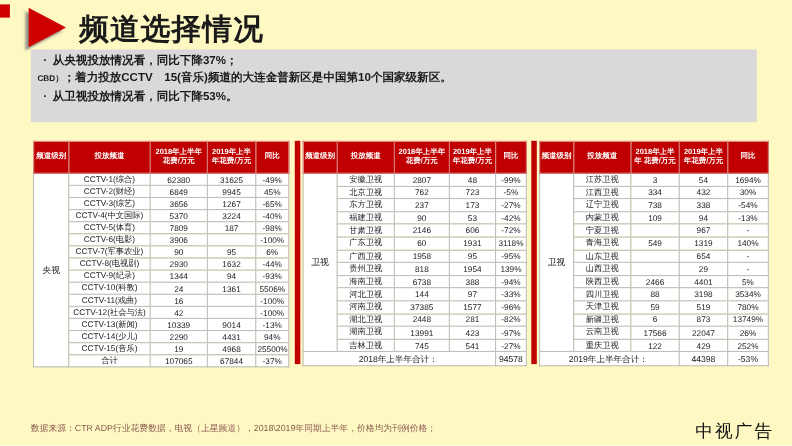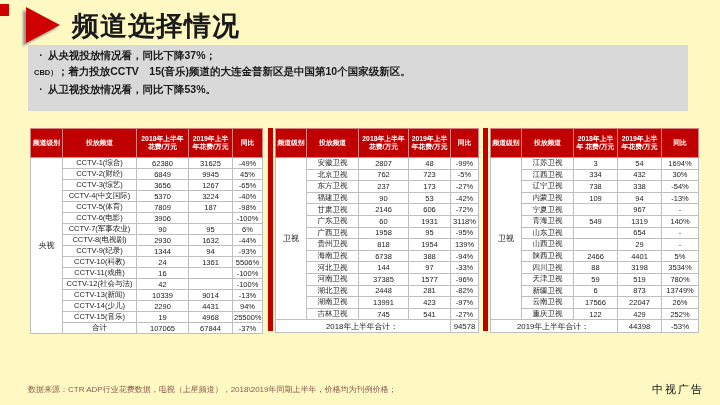--- a/index.html
+++ b/index.html
@@ -37,21 +37,21 @@
     padding:0 1px; overflow:hidden; white-space:nowrap; background:#fff; }
   .t1 tbody td { height:11px; }
   .t2 tbody td, .t3 tbody td { height:11.6px; }
   td.group { font-size:8px; }
   tr.summary td { height:13px; font-size:7.8px; }
   tr.summary td.sum-label { text-align:center; padding-right:3px; }
   .t1 tbody tr:last-child td { font-weight:normal;margin-top:30px; }
 
   
   .source { position:absolute; left:28px; top:384px; font-size:8px; color:#8B5A51; }
-  .brand { position:absolute; right:16px; top:382px; font-size:11px; color:#111; letter-spacing:2px; }
+  .brand { position:absolute; right:16px; top:382px; font-size:16px; color:#111; letter-spacing:2px; }
 </style>
 </head>
 <body>
 
 <div class="slide">
   <div class="corner-rect"></div>
   <div class="tri"></div>
   <div class="title">频道选择情况</div>
 
   <div class="bullet-box" id="bullets">

